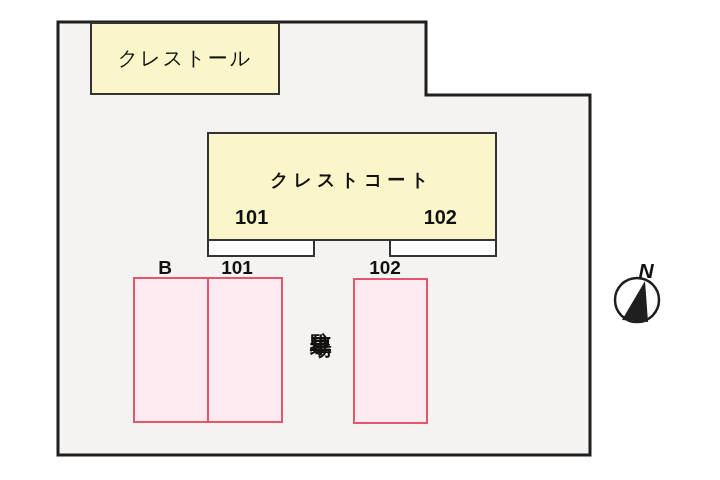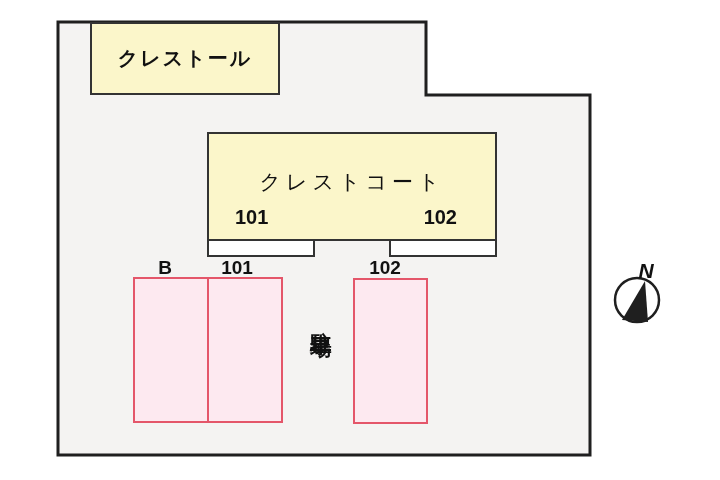--- a/index.html
+++ b/index.html
@@ -11,26 +11,26 @@
   .boundary-svg { position:absolute; left:0; top:0; width:720px; height:480px; }
 
   .bldg {
     position:absolute; box-sizing:border-box;
     background:var(--building-fill,#fbf6ca);
     border:2px solid var(--building-line,#333);
   }
   .bldg-top {
     left:90px; top:22px; width:190px; height:73px;
     display:flex; align-items:center; justify-content:center;
-    font-size:20px; font-weight:bold; letter-spacing:2px;
+    font-size:20px; font-weight:normal; letter-spacing:2px;
   }
   .bldg-main { left:207px; top:132px; width:290px; height:109px; }
   .bldg-main-title {
     position:absolute; left:0; top:34px; width:100%; text-align:center;
-    font-size:21px; font-weight:normal; letter-spacing:5px;
+    font-size:18px; font-weight:bold; letter-spacing:5px;
   }
   .unit-label { position:absolute; bottom:10px; font-size:20px; font-weight:bold; }
   .unit-101 { left:26px; }
   .unit-102 { right:38px; }
 
   .porch {
     position:absolute; box-sizing:border-box; height:18px; top:239px;
     background:#ffffff; border:2px solid var(--building-line,#333);
   }
   .porch-left  { left:207px; width:108px; }

